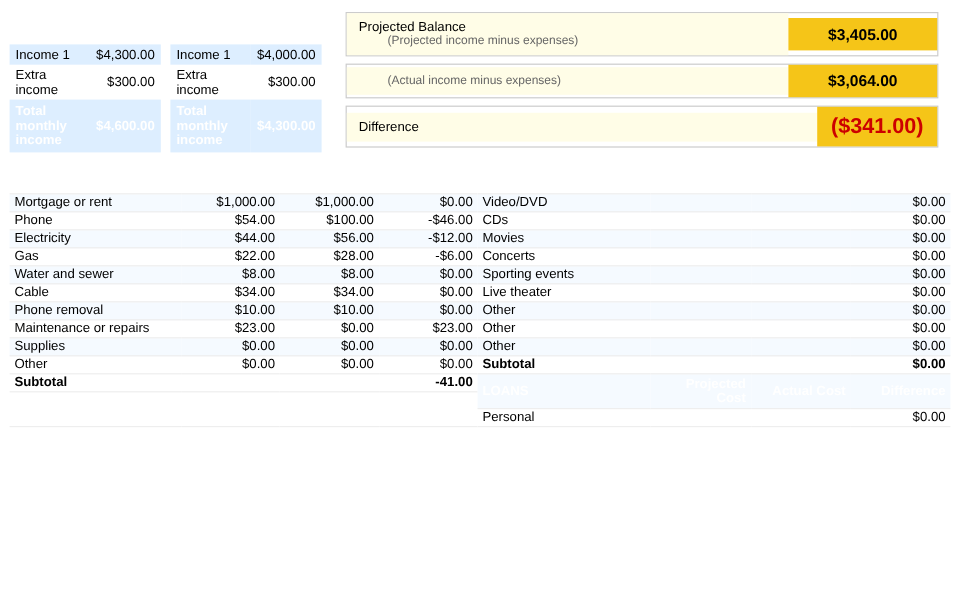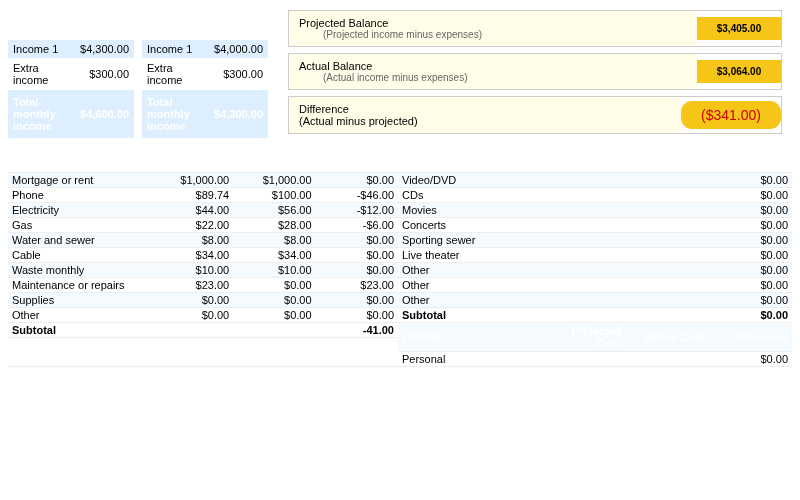--- a/index.html
+++ b/index.html
@@ -17,26 +17,26 @@
     .income-table tr:nth-child(odd) td { background: #fff; }
     .income-table td { padding: 2px 5px; }
     .income-table .total-row td { background: #4a90b8; color: white; font-weight: bold; padding: 3px 5px; }
     .amount-col { text-align: right; }
 
     .balance-section { flex: 1; display: flex; flex-direction: column; gap: 6px; padding: 4px 10px; }
 
     .balance-card { display: flex; align-items: center; border: 1px solid #ccc; }
     .balance-label { flex: 1; padding: 6px 10px; font-size: 11px; background: #fffde7; }
     .balance-label .sub { color: #666; font-size: 10px; margin-left: 24px; }
-    .balance-value { width: 84px; text-align: center; font-weight: bold; font-size: 10px; padding: 6px; }
+    .balance-value { width: 124px; text-align: center; font-weight: bold; font-size: 13px; padding: 6px; }
     .balance-value.positive { background: #f5c518; color: #000; }
 
     .diff-card { display: flex; align-items: center; border: 1px solid #ccc; }
     .diff-label { flex: 1; padding: 6px 10px; font-size: 11px; background: #fffde7; }
-    .diff-value { width: 100px; text-align: center; font-weight: normal; font-size: 14px; padding: 6px; background: #f5c518; color: #c00; border-radius: 11px; }
+    .diff-value { width: 100px; text-align: center; font-weight: bold; font-size: 18px; padding: 6px; background: #f5c518; color: #c00; }
 
     .bottom-section { display: flex; gap: 0; padding: 0 8px; flex: 1; }
 
     .left-col { width: 390px; }
     .right-col { flex: 1; }
 
     .expense-table { width: 100%; border-collapse: collapse; }
     .expense-table .section-header td { background: #4a90b8; color: white; font-weight: bold; padding: 2px 4px; font-size: 11px; }
     .expense-table td { padding: 1px 4px; font-size: 11px; border-bottom: 1px solid #eee; }
     .expense-table tr:nth-child(even) td { background: #f5faff; }
@@ -103,30 +103,28 @@
       <div class="balance-card">
         <div class="balance-label">
           <div>Projected Balance</div>
           <div class="sub">(Projected income minus expenses)</div>
         </div>
         <div class="balance-value positive">$3,405.00</div>
       </div>
 
       <div class="balance-card">
         <div class="balance-label">
-          <div>Actual Balance</div>
           <div class="sub">(Actual income minus expenses)</div>
         </div>
         <div class="balance-value positive">$3,064.00</div>
       </div>
 
       <div class="diff-card">
         <div class="diff-label">
           <div>Difference</div>
-          <div class="sub">(Actual minus projected)</div>
         </div>
         <div class="diff-value">($341.00)</div>
       </div>
     </div>
   </div>
 
   <div class="bottom-section">
 
     <div class="left-col">
       <table class="expense-table">
@@ -138,21 +136,21 @@
           <td class="col-diff col-header">Difference</td>
         </tr>
         <tr>
           <td>Mortgage or rent</td>
           <td class="col-projected">$1,000.00</td>
           <td class="col-actual">$1,000.00</td>
           <td class="col-diff">$0.00</td>
         </tr>
         <tr>
           <td>Phone</td>
-          <td class="col-projected">$89.74</td>
+          <td class="col-projected">$54.00</td>
           <td class="col-actual">$100.00</td>
           <td class="col-diff">-$46.00</td>
         </tr>
         <tr>
           <td>Electricity</td>
           <td class="col-projected">$44.00</td>
           <td class="col-actual">$56.00</td>
           <td class="col-diff">-$12.00</td>
         </tr>
         <tr>
@@ -167,21 +165,21 @@
           <td class="col-actual">$8.00</td>
           <td class="col-diff">$0.00</td>
         </tr>
         <tr>
           <td>Cable</td>
           <td class="col-projected">$34.00</td>
           <td class="col-actual">$34.00</td>
           <td class="col-diff">$0.00</td>
         </tr>
         <tr>
-          <td>Waste monthly</td>
+          <td>Phone removal</td>
           <td class="col-projected">$10.00</td>
           <td class="col-actual">$10.00</td>
           <td class="col-diff">$0.00</td>
         </tr>
         <tr>
           <td>Maintenance or repairs</td>
           <td class="col-projected">$23.00</td>
           <td class="col-actual">$0.00</td>
           <td class="col-diff">$23.00</td>
         </tr>
@@ -240,21 +238,21 @@
           <td class="col-actual"></td>
           <td class="col-diff">$0.00</td>
         </tr>
         <tr>
           <td>Concerts</td>
           <td class="col-projected"></td>
           <td class="col-actual"></td>
           <td class="col-diff">$0.00</td>
         </tr>
         <tr>
-          <td>Sporting sewer</td>
+          <td>Sporting events</td>
           <td class="col-projected"></td>
           <td class="col-actual"></td>
           <td class="col-diff">$0.00</td>
         </tr>
         <tr>
           <td>Live theater</td>
           <td class="col-projected"></td>
           <td class="col-actual"></td>
           <td class="col-diff">$0.00</td>
         </tr>

